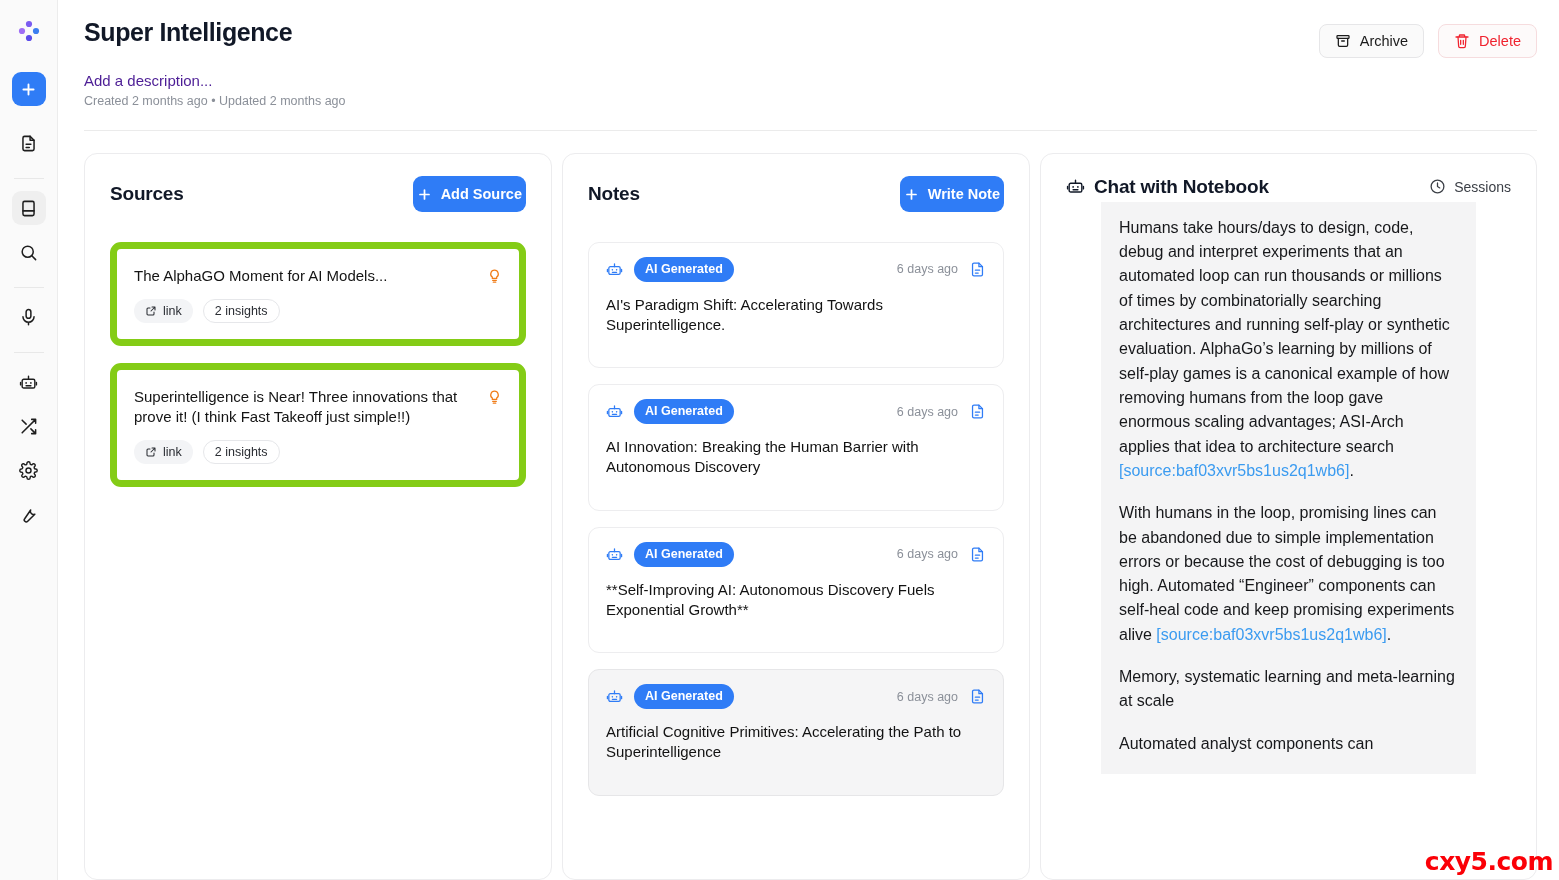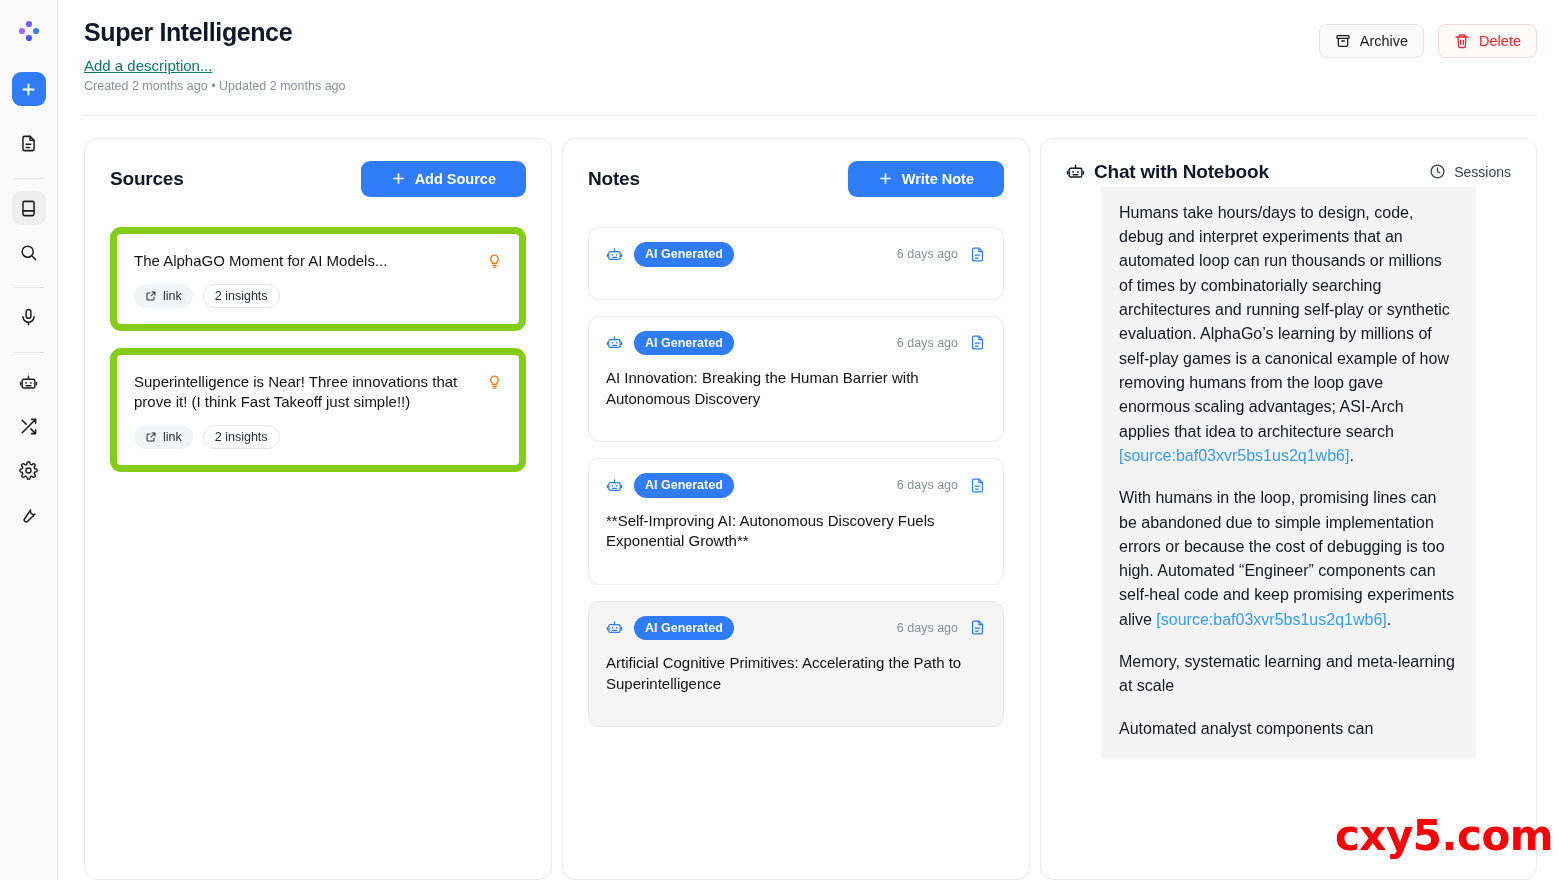--- a/index.html
+++ b/index.html
@@ -34,21 +34,21 @@
     margin-bottom: 10px; color: #1e1e1e; cursor: pointer;
   }
   .sb-icon.active { background: #efefef; }
   .sb-sep { width: 30px; height: 1px; background: #e8e8e8; margin: 8px 0 12px; }
 
   
   .main { flex: 1; display: flex; flex-direction: column; min-width: 0; }
   .header { padding: 18px 22px 0 26px; position: relative; }
   .title-row { display: flex; align-items: flex-start; justify-content: space-between; }
   .nb-title { font-size: 25px; font-weight: 700; letter-spacing: -0.4px; line-height: 1.15; }
-  .nb-desc { font-size: 15px; color: #0f766e; margin-top: 10px; text-decoration: underline; }
+  .nb-desc { font-size: 15px; color: #4c1d95; margin-top: 25px; }
   .nb-meta { font-size: 12.5px; color: #8b9099; margin-top: 5px; }
   .hdr-actions { display: flex; gap: 14px; margin-top: 6px; margin-left: 34px; }
   .btn-ghost {
     display: inline-flex; align-items: center; gap: 9px;
     padding: 8px 15px; border-radius: 8px;
     border: 1px solid #e6e6e8; background: #fafafa;
     font-size: 14.5px; font-weight: 500; color: #1b1b1b; cursor: pointer;
     white-space: nowrap;
   }
   .btn-ghost.danger { color: #f0222e; background: #fdfafa; border-color: #f6dcde; }
@@ -62,23 +62,23 @@
   }
   .panel-sources { flex: 0 0 468px; }
   .panel-notes   { flex: 0 0 468px; }
   .panel-chat    { flex: 1; }
   .panel-head {
     display: flex; align-items: center; justify-content: space-between;
     padding: 22px 25px 4px 25px;
   }
   .panel-title { font-size: 19px; font-weight: 700; letter-spacing: -0.2px; display:flex; align-items:center; gap:9px; }
   .btn-blue {
-    display: inline-flex; align-items: flex-start; gap: 9px;
+    display: inline-flex; align-items: flex-end; gap: 9px;
     background: #2f7cf6; color: #fff; border: none;
-    border-radius: 9px; padding: 10px 30px;
+    border-radius: 9px; padding: 10px 4px;
     font-size: 14.5px; font-weight: 600; cursor: pointer; white-space: nowrap;
     font-family: "Liberation Sans", sans-serif;
   }
   .sessions-btn {
     display: inline-flex; align-items: center; gap: 8px;
     font-size: 14px; color: #3b3f46; cursor: pointer;
   }
   .panel-body { padding: 26px 25px 0 25px; overflow: hidden; flex: 1; min-height: 0; }
 
   
@@ -119,23 +119,23 @@
     background: #f4f4f5;
     padding: 14px 18px 18px 18px;
     font-size: 16px; line-height: 1.52; color: #17181b;
     border-radius: 0;
   }
   .bubble p { margin-bottom: 18px; }
   .bubble p:last-child { margin-bottom: 0; }
   .src-ref { color: #3b9bf0; }
 
   .watermark {
-    position: absolute; right: 6px; bottom: 20px;
+    position: absolute; right: 6px; bottom: 4px;
     font-family: "DejaVu Sans", sans-serif;
-    font-weight: 700; font-size: 42px; color: #fb0007;
+    font-weight: 700; font-size: 25px; color: #fb0007;
     letter-spacing: -0.5px; z-index: 50; pointer-events: none;
   }
 </style>
 </head>
 <body>
 
 <div class="app">
 
   <div class="sidebar">
     <div class="logo">
@@ -324,20 +324,21 @@
                   <circle cx="15" cy="12.5" r="1.1" fill="#2f7cf6" stroke="none"></circle>
                 <path d="M9 16h6"></path>
               </svg>
               <span class="badge-ai">AI Generated</span>
               <span class="note-time">6 days ago</span>
               <svg width="17" height="17" viewBox="0 0 24 24" fill="none" stroke="#2f7cf6" stroke-width="1.8" stroke-linecap="round" stroke-linejoin="round">
                 <path d="M14 3H7a2 2 0 0 0-2 2v14a2 2 0 0 0 2 2h10a2 2 0 0 0 2-2V8z"></path>
                   <path d="M14 3v5h5M9 13h6M9 17h4"></path>
               </svg>
             </div>
+            <div class="note-title">AI's Paradigm Shift: Accelerating Towards Superintelligence.</div>
           </div>
 
           <div class="note-card">
             <div class="note-top">
               <svg width="17" height="17" viewBox="0 0 24 24" fill="none" stroke="#2f7cf6" stroke-width="1.8" stroke-linecap="round" stroke-linejoin="round">
                 <rect x="4" y="8" width="16" height="11" rx="2"></rect>
                   <path d="M12 4v4M2 12v3M22 12v3"></path>
                 <circle cx="9" cy="12.5" r="1.1" fill="#2f7cf6" stroke="none"></circle>
                   <circle cx="15" cy="12.5" r="1.1" fill="#2f7cf6" stroke="none"></circle>
                 <path d="M9 16h6"></path>

